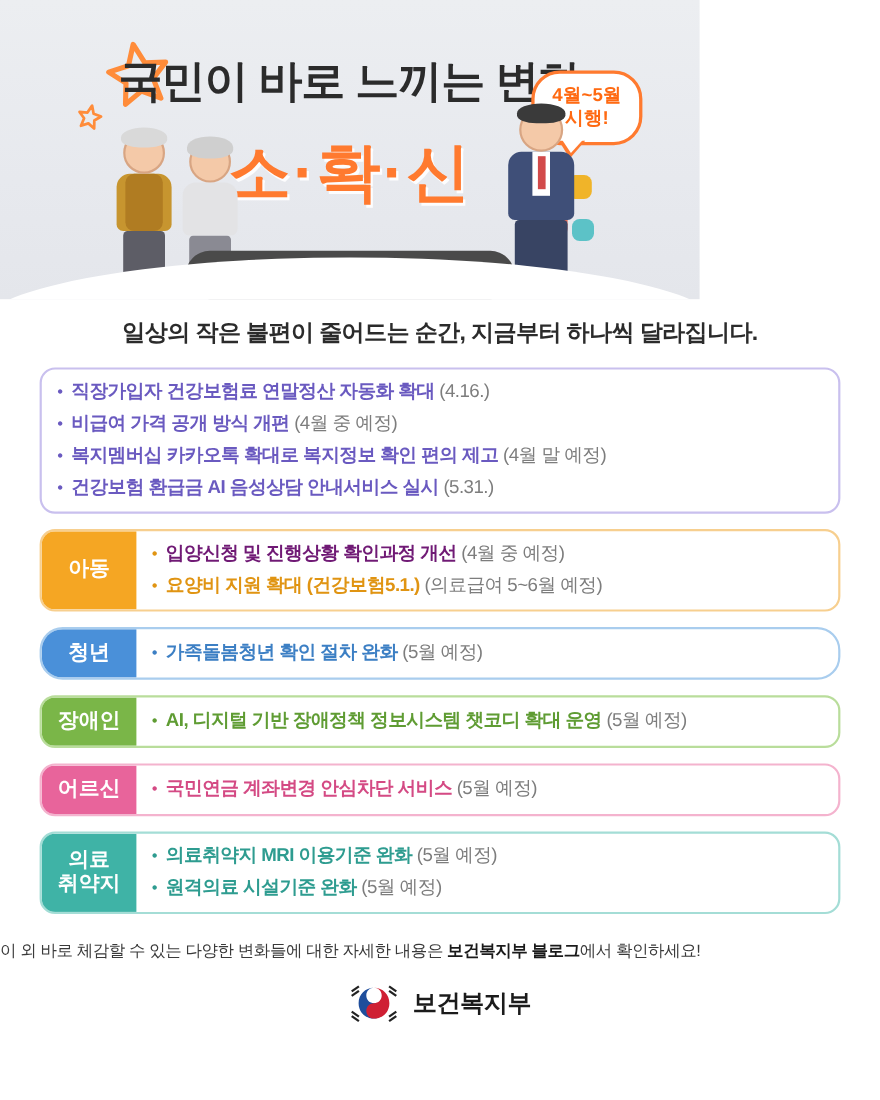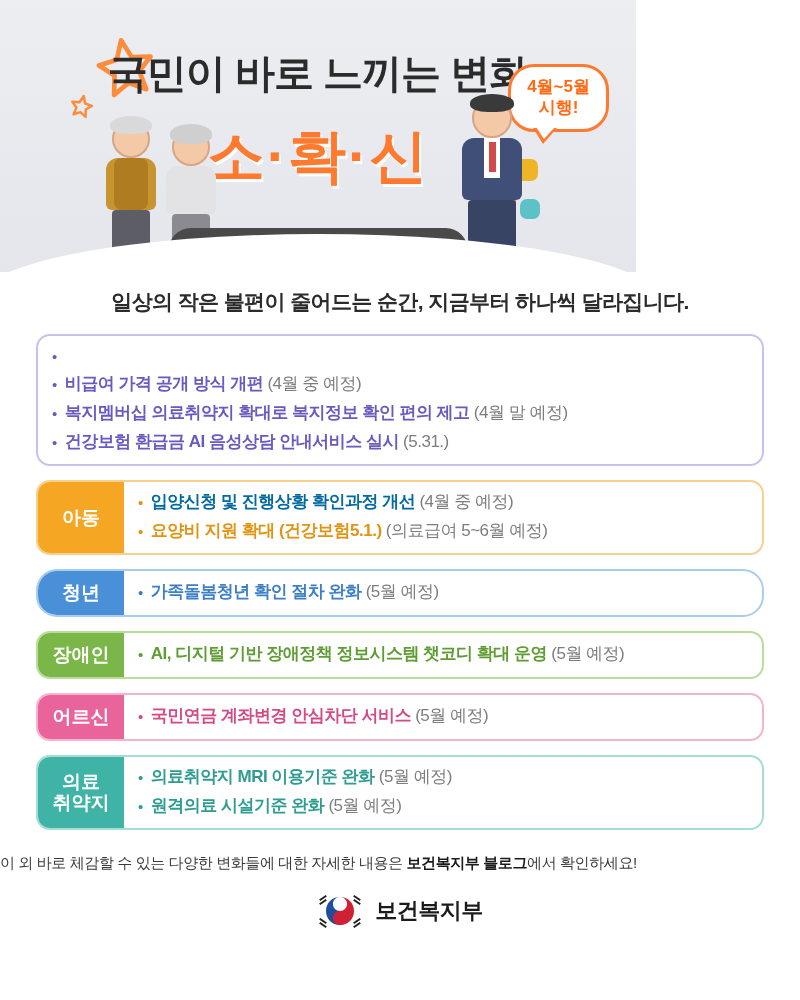--- a/index.html
+++ b/index.html
@@ -67,21 +67,21 @@
     color: #ff8c3a;
     font-size: 54px;
     line-height: 1;
   }
   .star.s1 { left: 92px; top: 34px; font-size: 64px; transform: rotate(-10deg); }
   .star.s2 { left: 66px; top: 92px; font-size: 26px; transform: rotate(12deg); }
 
   
   .bubble {
     position: absolute;
-    right: 27px; top: 64px;
+    right: 52px; top: 64px;
     background: #ffffff;
     border: 3px solid #ff7a2f;
     border-radius: 26px;
     padding: 9px 16px 10px;
     text-align: center;
     color: #ff6a12;
     font-weight: bold;
     font-size: 17px;
     line-height: 1.25;
   }
@@ -297,41 +297,42 @@
   <div class="hero-wave"></div>
 </div>
 
 <div class="lead">일상의 작은 불편이 줄어드는 순간, 지금부터 하나씩 달라집니다.</div>
 
 <div class="cards" id="cards">
     <div class="card" style="border-color: rgb(201, 192, 238);">
       <div class="card-body">
         <div class="bullet-row">
           <span class="dot" style="color: rgb(106, 90, 192);">•</span>
+          <span><span class="b-main" style="color: rgb(106, 90, 192);">직장가입자 건강보험료 연말정산 자동화 확대</span><span class="b-note"> (4.16.)</span></span>
         </div>
         <div class="bullet-row">
           <span class="dot" style="color: rgb(106, 90, 192);">•</span>
           <span><span class="b-main" style="color: rgb(106, 90, 192);">비급여 가격 공개 방식 개편</span><span class="b-note"> (4월 중 예정)</span></span>
         </div>
         <div class="bullet-row">
           <span class="dot" style="color: rgb(106, 90, 192);">•</span>
-          <span><span class="b-main" style="color: rgb(106, 90, 192);">복지멤버십 의료취약지 확대로 복지정보 확인 편의 제고</span><span class="b-note"> (4월 말 예정)</span></span>
+          <span><span class="b-main" style="color: rgb(106, 90, 192);">복지멤버십 카카오톡 확대로 복지정보 확인 편의 제고</span><span class="b-note"> (4월 말 예정)</span></span>
         </div>
         <div class="bullet-row">
           <span class="dot" style="color: rgb(106, 90, 192);">•</span>
           <span><span class="b-main" style="color: rgb(106, 90, 192);">건강보험 환급금 AI 음성상담 안내서비스 실시</span><span class="b-note"> (5.31.)</span></span>
         </div>
       </div>
     </div>
     <div class="card" style="border-color: rgb(247, 207, 143);">
       <div class="card-label" style="background: rgb(245, 166, 35);">아동</div>
       <div class="card-body">
         <div class="bullet-row">
           <span class="dot" style="color: rgb(224, 148, 18);">•</span>
-          <span><span class="b-main" style="color: #0369a1; text-align: right;">입양신청 및 진행상황 확인과정 개선</span><span class="b-note"> (4월 중 예정)</span></span>
+          <span><span class="b-main" style="color: #701a75; text-align: right;">입양신청 및 진행상황 확인과정 개선</span><span class="b-note"> (4월 중 예정)</span></span>
         </div>
         <div class="bullet-row">
           <span class="dot" style="color: rgb(224, 148, 18);">•</span>
           <span><span class="b-main" style="color: rgb(224, 148, 18);">요양비 지원 확대 (건강보험5.1.)</span><span class="b-note"> (의료급여 5~6월 예정)</span></span>
         </div>
       </div>
     </div>
     <div class="card" style="border-color: rgb(169, 205, 238); border-radius: 21px;">
       <div class="card-label" style="background: rgb(74, 144, 217);">청년</div>
       <div class="card-body">

